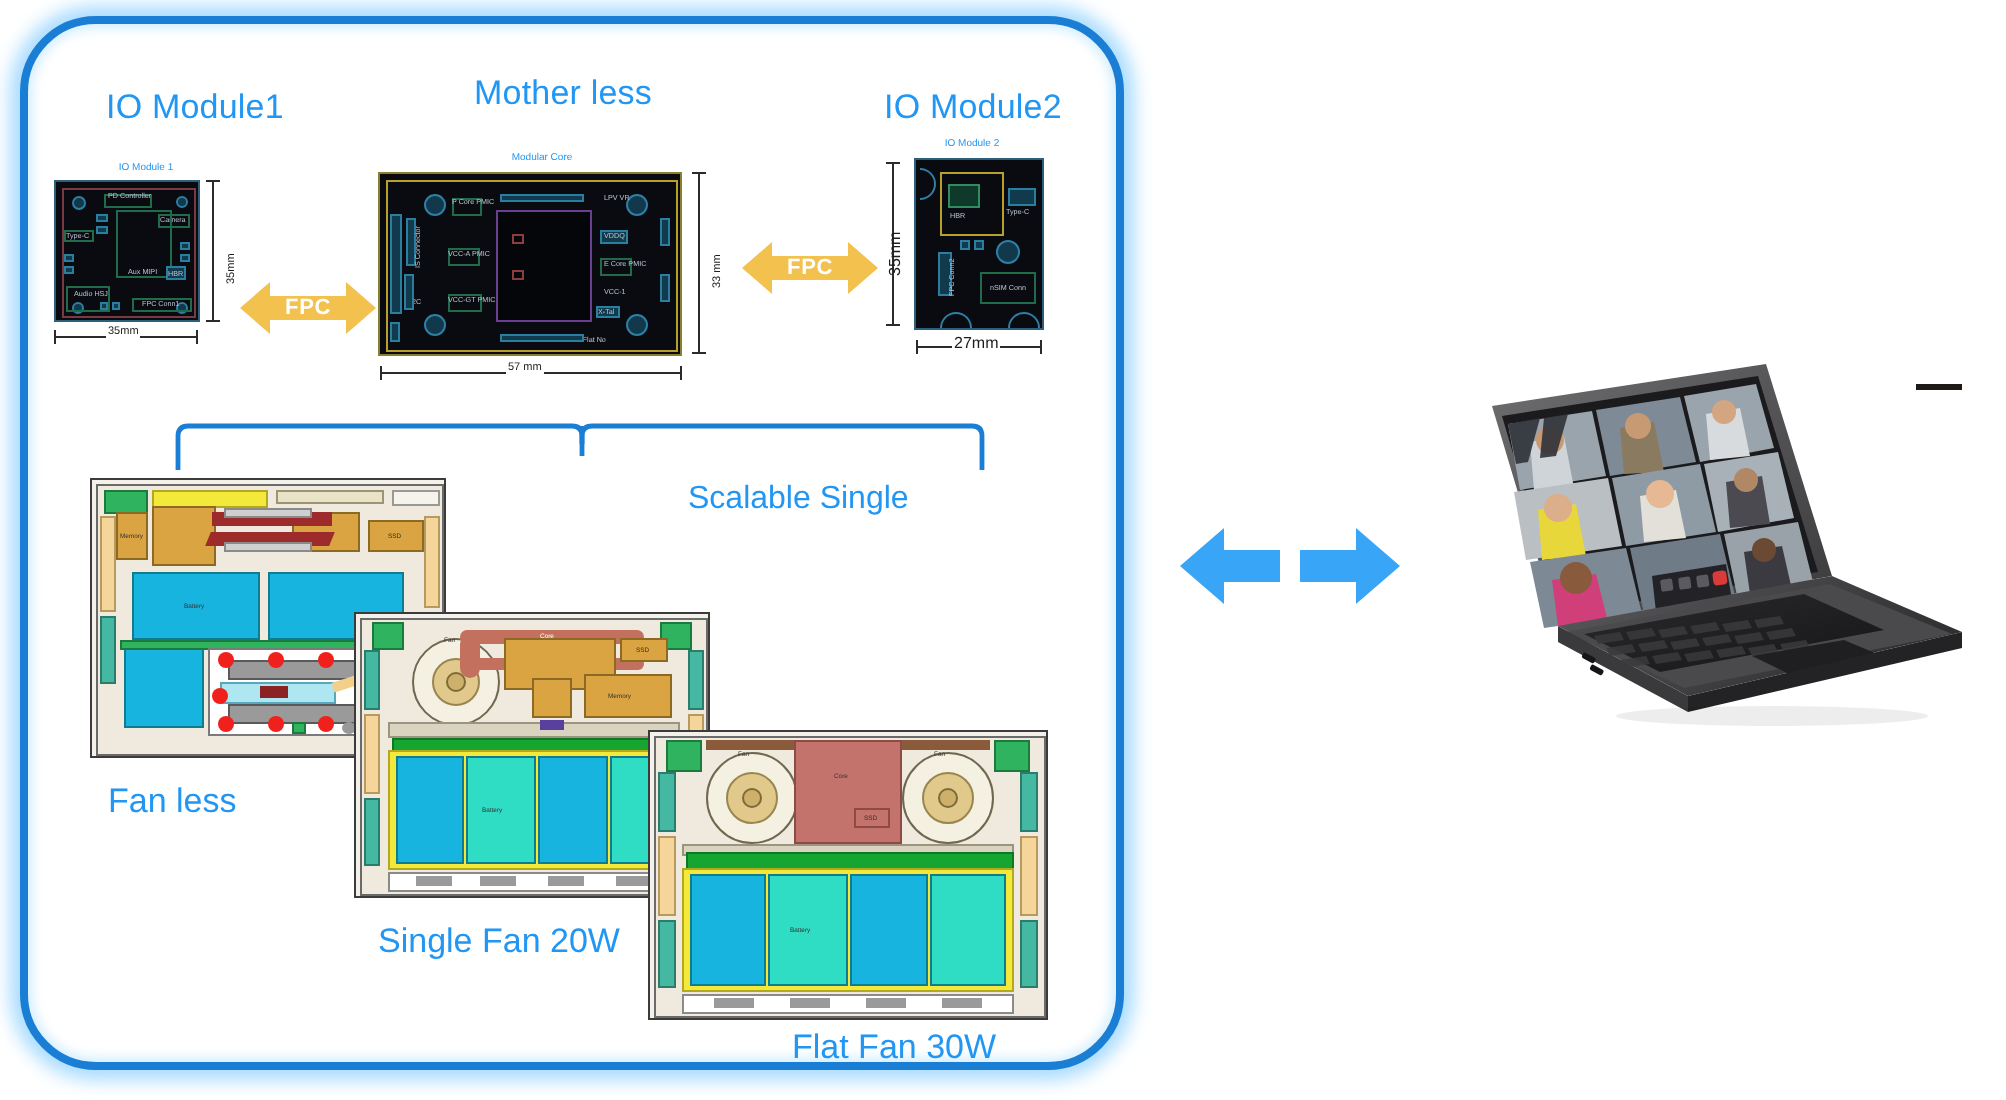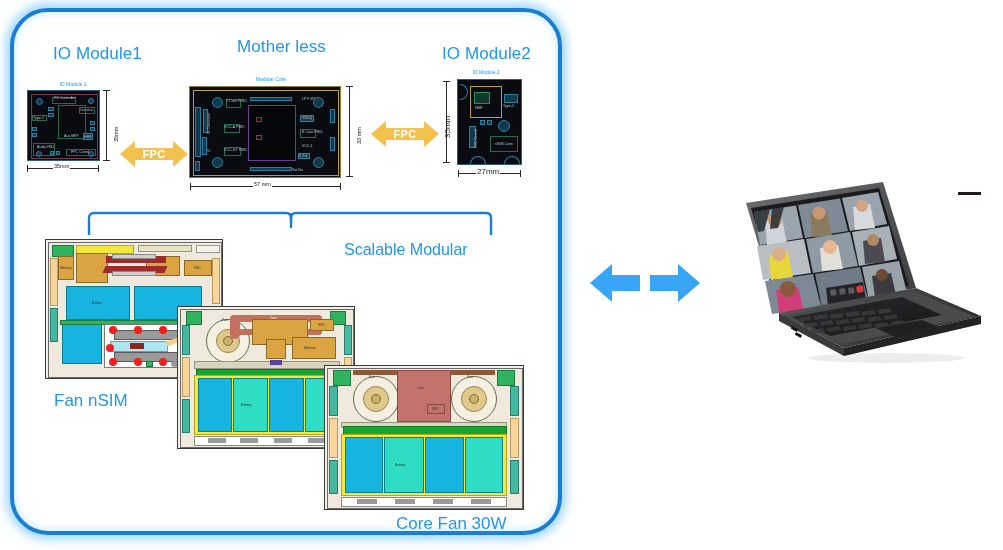--- a/index.html
+++ b/index.html
@@ -242,21 +242,21 @@
     <div class="cap" style="left:88px;top:100px;width:1px;height:7px;"></div>
     <div class="dimtxt" style="left:44px;top:97px;background:#fff;padding:0 1px;font-size:8px;">27mm</div>
   </div>
 
   <svg class="brace" style="left:72px;top:198px;" width="410" height="28">
     <path d="M3,25 L3,8 Q3,3 8,3 L200,3 Q205,3 205,8 L205,12 L205,8 Q205,3 210,3 L400,3 Q405,3 405,8 L405,25" fill="none" stroke="#1a7fd4" stroke-width="2.4"></path>
     <path d="M205,3 L205,18" fill="none" stroke="#1a7fd4" stroke-width="2.4"></path>
   </svg>
 
   <div class="sma-title" style="left:330px;top:228px;">
-    <div>Scalable Modular</div>
+    <div>Scalable Single</div>
   </div>
 
   <div class="lap" style="left:31px;top:227px;width:178px;height:140px;">
     <div class="lp" style="left:2px;top:2px;width:174px;height:136px;border:1.5px solid #6a6a6a;background:#efeadd;"></div>
 
     <div class="lp" style="left:6px;top:5px;width:22px;height:12px;background:#2fb35e;border:1px solid #1d7a3f;"></div>
     <div class="lp" style="left:30px;top:5px;width:58px;height:9px;background:#f2e93a;border:1px solid #b4a81f;"></div>
     <div class="lp" style="left:92px;top:5px;width:54px;height:7px;background:#e9e3c8;border:1px solid #9c9472;"></div>
     <div class="lp" style="left:150px;top:5px;width:24px;height:8px;background:#f5f3ea;border:1px solid #999;"></div>
 
@@ -296,21 +296,21 @@
     <div class="lp" style="left:138px;top:86px;width:8px;height:8px;border-radius:50%;background:#f0201c;"></div>
     <div class="lp" style="left:60px;top:104px;width:8px;height:8px;border-radius:50%;background:#f0201c;"></div>
     <div class="lp" style="left:146px;top:104px;width:8px;height:8px;border-radius:50%;background:#f0201c;"></div>
     <div class="lp" style="left:63px;top:118px;width:8px;height:8px;border-radius:50%;background:#f0201c;"></div>
     <div class="lp" style="left:88px;top:118px;width:8px;height:8px;border-radius:50%;background:#f0201c;"></div>
     <div class="lp" style="left:113px;top:118px;width:8px;height:8px;border-radius:50%;background:#f0201c;"></div>
     <div class="lp" style="left:138px;top:118px;width:8px;height:8px;border-radius:50%;background:#f0201c;"></div>
     <div class="lp" style="left:100px;top:121px;width:7px;height:6px;background:#2fb35e;border:1px solid #1d7a3f;"></div>
     <div class="lp" style="left:125px;top:121px;width:7px;height:6px;background:#999;border-radius:50%;"></div>
   </div>
-  <div class="lbl-blue" style="left:40px;top:379px;">Fan nSIM</div>
+  <div class="lbl-blue" style="left:40px;top:379px;">Fan less</div>
 
   <div class="lap" style="left:163px;top:294px;width:178px;height:143px;">
     <div class="lp" style="left:2px;top:2px;width:174px;height:139px;border:1.5px solid #6a6a6a;background:#efeadd;"></div>
     <div class="lp" style="left:8px;top:4px;width:16px;height:14px;background:#2fb35e;border:1px solid #1d7a3f;"></div>
     <div class="lp" style="left:152px;top:4px;width:16px;height:14px;background:#2fb35e;border:1px solid #1d7a3f;"></div>
 
     <div class="fan" style="left:28px;top:12px;width:42px;height:42px;"></div>
     <div class="fanhub" style="left:38px;top:22px;width:22px;height:22px;"></div>
     <div class="fanhub2" style="left:45px;top:29px;width:8px;height:8px;"></div>
     <div class="mini" style="left:44px;top:11px;">Fan</div>
@@ -343,20 +343,21 @@
     <div class="batt" style="left:55px;top:71px;width:35px;height:54px;background:#2fdcc4;"></div>
     <div class="mini" style="left:63px;top:96px;">Battery</div>
     <div class="batt" style="left:91px;top:71px;width:35px;height:54px;background:#18b4e0;"></div>
     <div class="batt" style="left:127px;top:71px;width:33px;height:54px;background:#2fdcc4;"></div>
     <div class="lp" style="left:16px;top:129px;width:148px;height:10px;background:#ffffff;border:1px solid #8a8a8a;"></div>
     <div class="lp" style="left:30px;top:131px;width:18px;height:5px;background:#9a9a9a;"></div>
     <div class="lp" style="left:62px;top:131px;width:18px;height:5px;background:#9a9a9a;"></div>
     <div class="lp" style="left:96px;top:131px;width:18px;height:5px;background:#9a9a9a;"></div>
     <div class="lp" style="left:130px;top:131px;width:18px;height:5px;background:#9a9a9a;"></div>
   </div>
+  <div class="lbl-blue" style="left:175px;top:449px;">Single Fan 20W</div>
 
   <div class="lap" style="left:310px;top:353px;width:200px;height:145px;">
     <div class="lp" style="left:2px;top:2px;width:196px;height:141px;border:1.5px solid #6a6a6a;background:#efeadd;"></div>
     <div class="lp" style="left:8px;top:4px;width:18px;height:16px;background:#2fb35e;border:1px solid #1d7a3f;"></div>
     <div class="lp" style="left:172px;top:4px;width:18px;height:16px;background:#2fb35e;border:1px solid #1d7a3f;"></div>
     <div class="lp" style="left:28px;top:4px;width:46px;height:5px;background:#8a5a3a;"></div>
     <div class="lp" style="left:124px;top:4px;width:46px;height:5px;background:#8a5a3a;"></div>
 
     <div class="fan" style="left:28px;top:10px;width:44px;height:44px;"></div>
     <div class="fanhub" style="left:38px;top:20px;width:24px;height:24px;"></div>
@@ -388,21 +389,21 @@
     <div class="batt" style="left:59px;top:71px;width:40px;height:56px;background:#2fdcc4;"></div>
     <div class="mini" style="left:70px;top:97px;">Battery</div>
     <div class="batt" style="left:100px;top:71px;width:39px;height:56px;background:#18b4e0;"></div>
     <div class="batt" style="left:140px;top:71px;width:38px;height:56px;background:#2fdcc4;"></div>
     <div class="lp" style="left:16px;top:131px;width:166px;height:10px;background:#ffffff;border:1px solid #8a8a8a;"></div>
     <div class="lp" style="left:32px;top:133px;width:20px;height:5px;background:#9a9a9a;"></div>
     <div class="lp" style="left:70px;top:133px;width:20px;height:5px;background:#9a9a9a;"></div>
     <div class="lp" style="left:108px;top:133px;width:20px;height:5px;background:#9a9a9a;"></div>
     <div class="lp" style="left:146px;top:133px;width:20px;height:5px;background:#9a9a9a;"></div>
   </div>
-  <div class="lbl-blue" style="left:382px;top:502px;">Core Fan 30W</div>
+  <div class="lbl-blue" style="left:382px;top:502px;">Flat Fan 30W</div>
 
 </div>
 
 <div id="center-arrows">
   <svg width="110" height="50" viewBox="0 0 110 50">
     <polygon points="0,25 22,6 22,17 50,17 50,33 22,33 22,44" fill="#39a5f7"></polygon>
     <polygon points="110,25 88,6 88,17 60,17 60,33 88,33 88,44" fill="#39a5f7"></polygon>
   </svg>
 </div>
 

